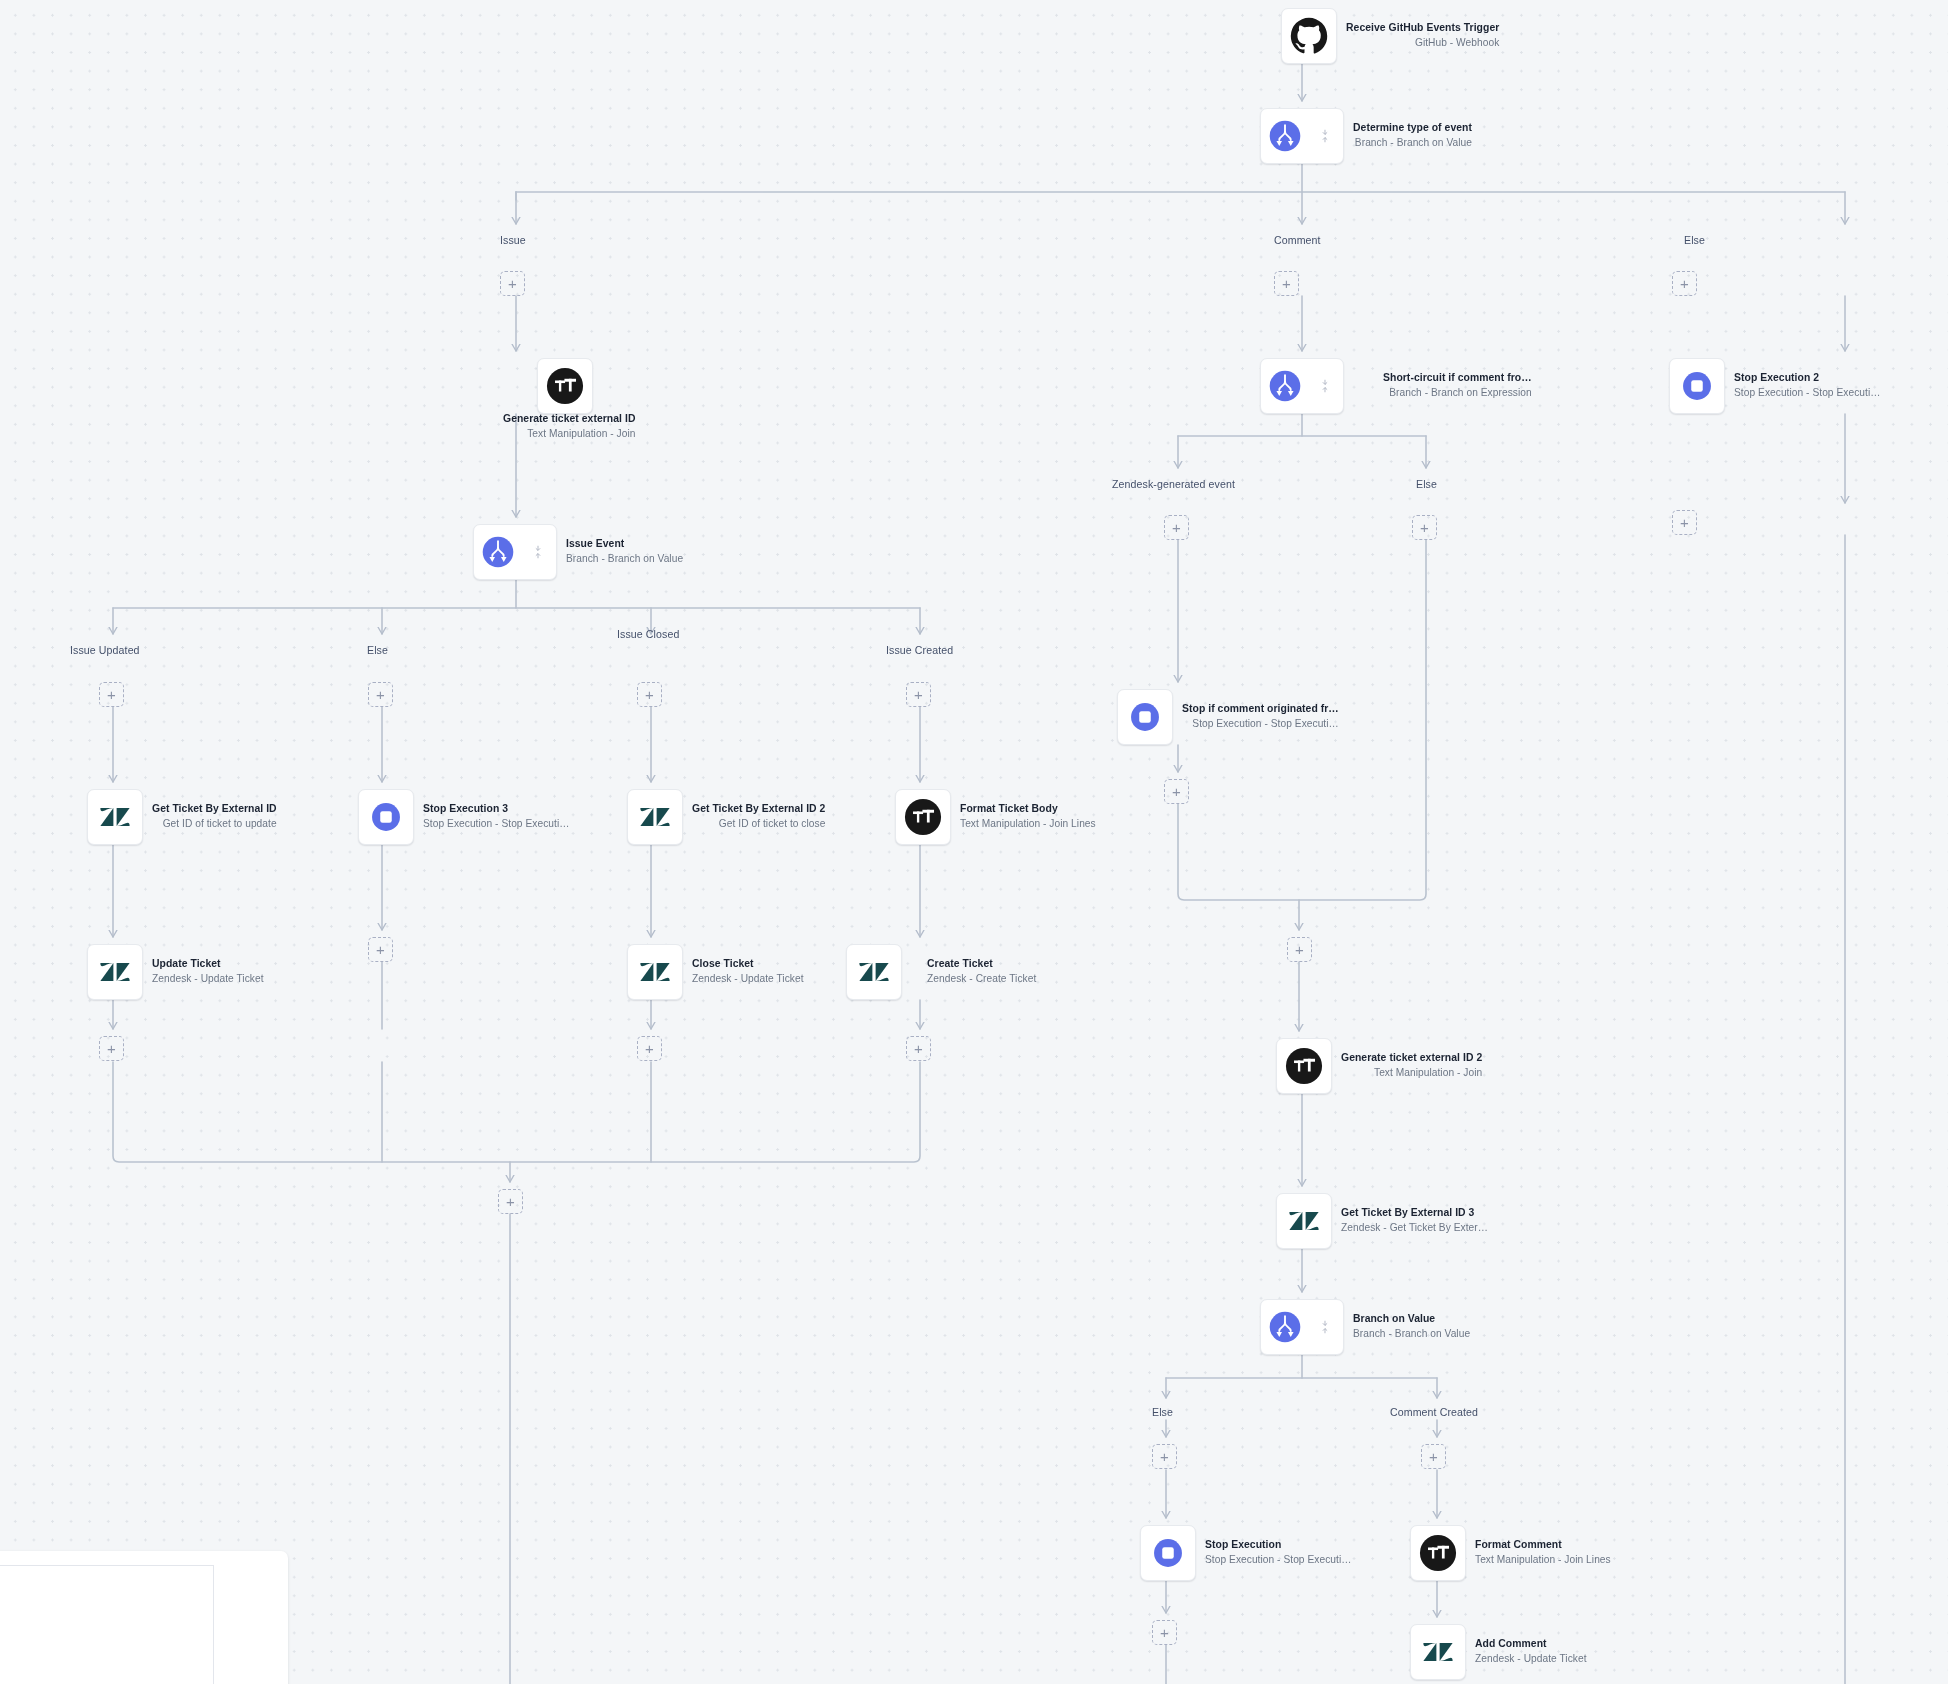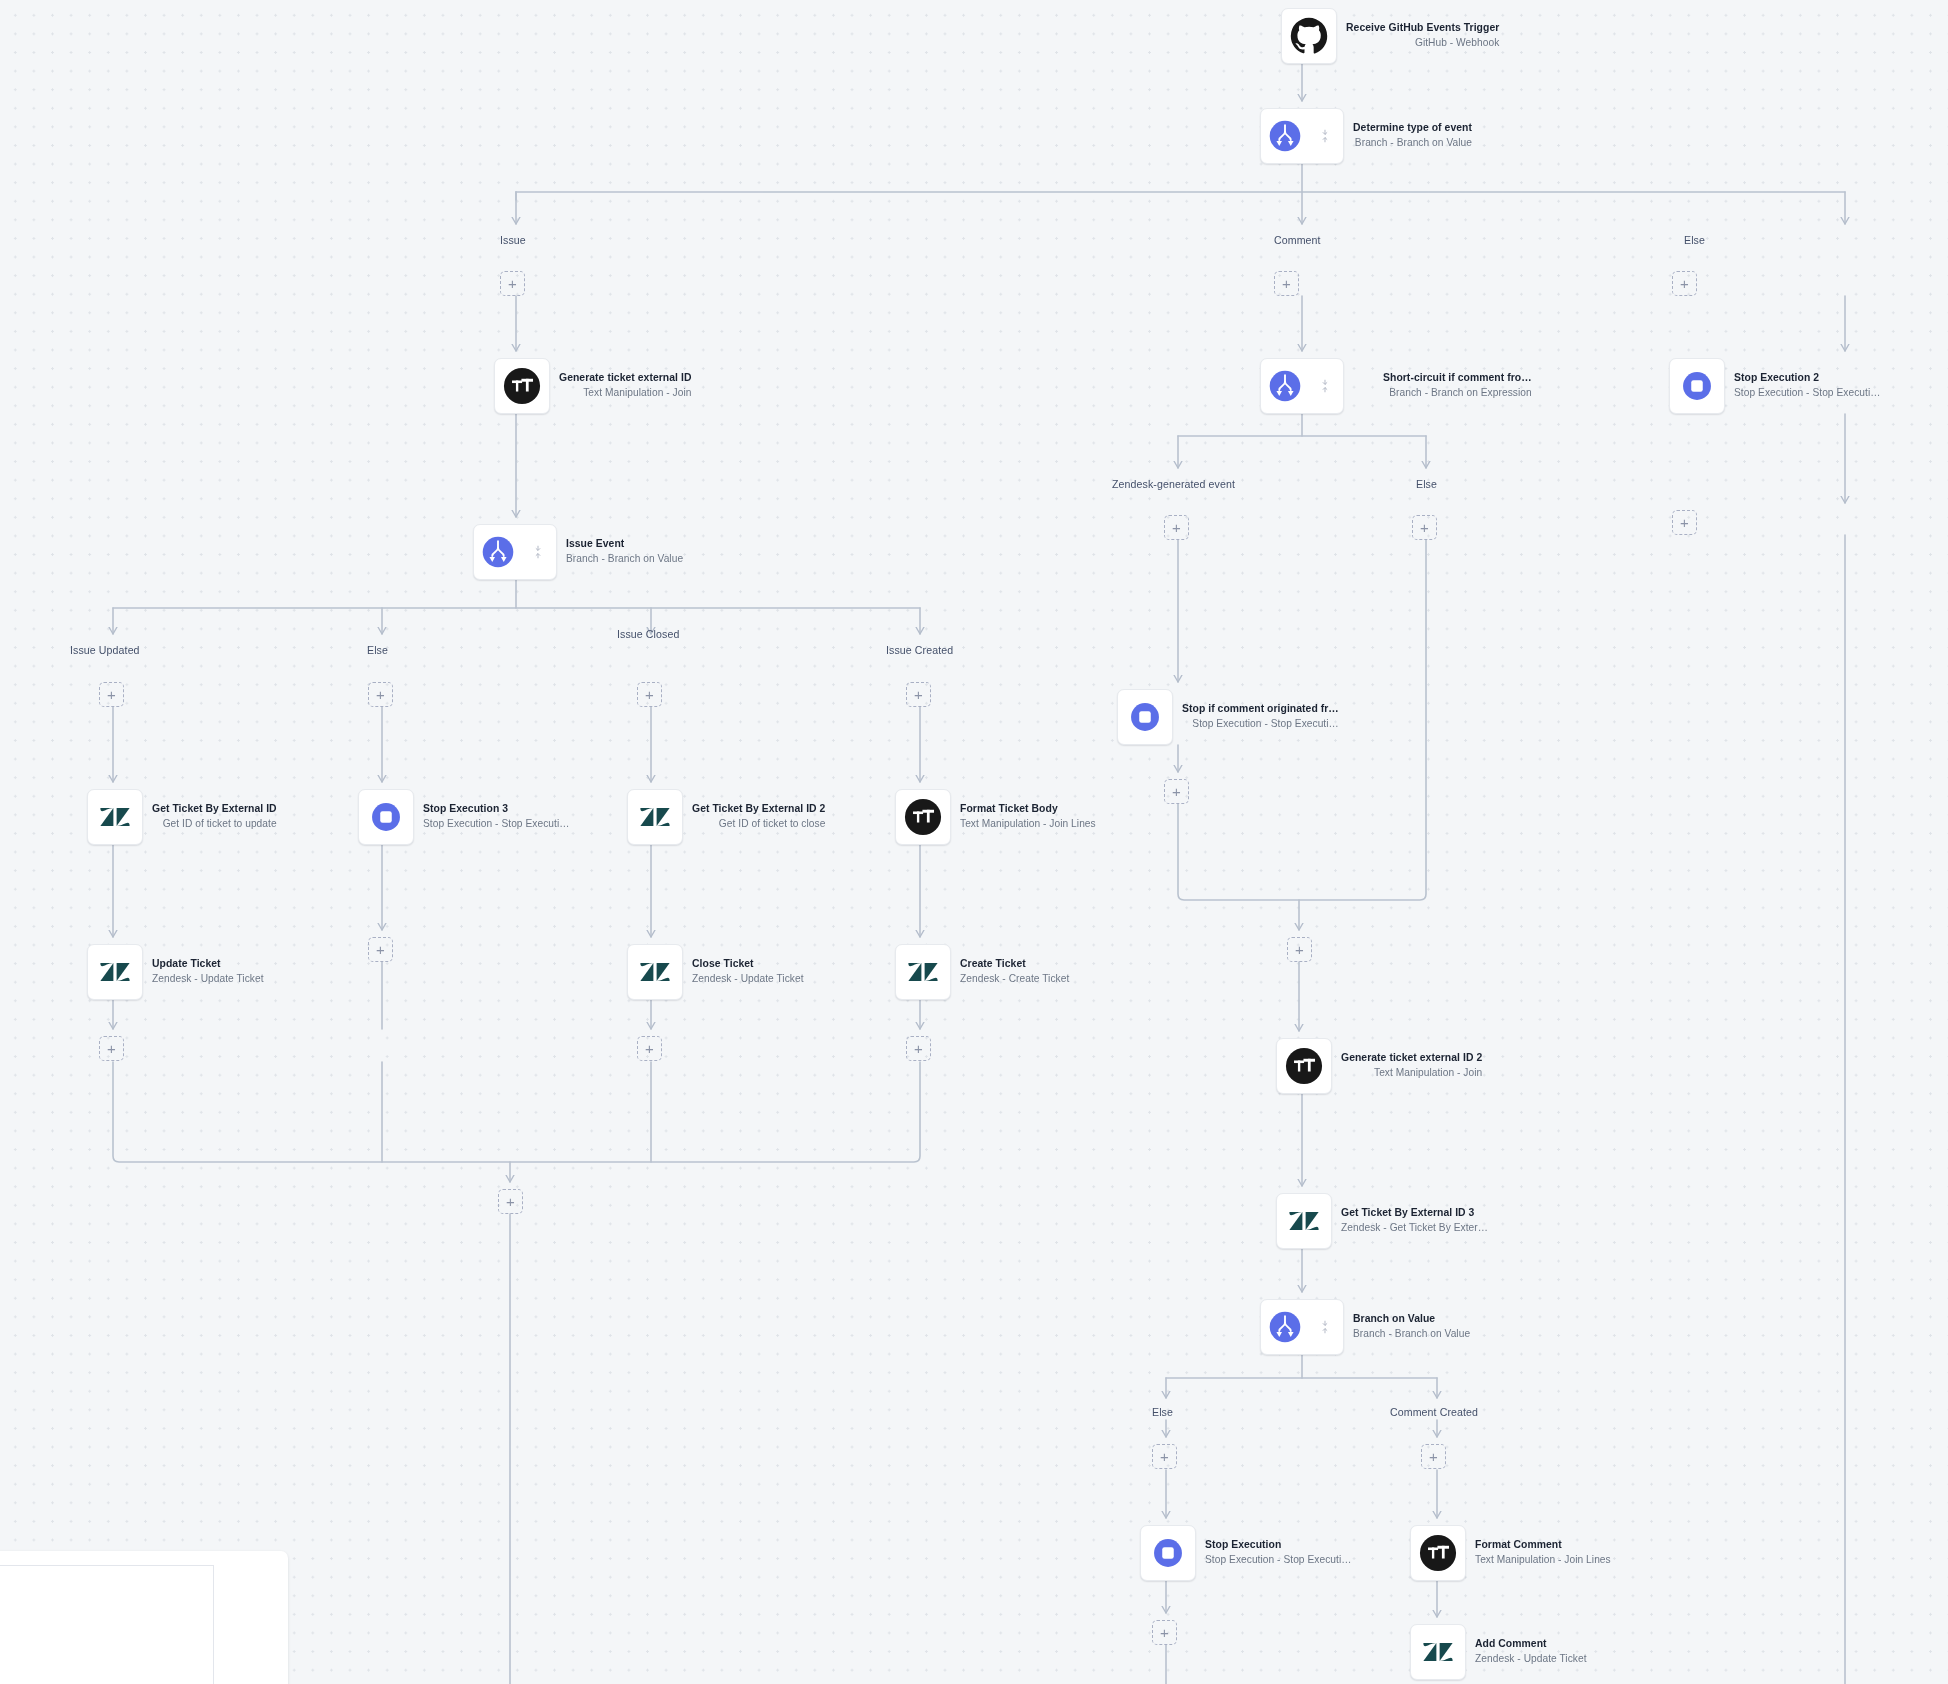--- a/index.html
+++ b/index.html
@@ -281,21 +281,21 @@
     <path d="M6 16.5 L6 11.5"></path>
               <path d="M3.6 13.4 L6 11 L8.4 13.4"></path>
   </g>
 </svg>
         </div>
         <div class="node-text">
           <div class="node-title">Determine type of event</div>
           <div class="node-sub">Branch - Branch on Value</div>
         </div>
       </div>
-      <div class="node" style="left: 494px; top: 358px;">
+      <div class="node" style="left: 494px; top: 358px; flex-direction: column;">
         <div class="node-box">
           <svg class="icn" viewBox="0 0 40 40">
       <circle cx="20" cy="20" r="19" fill="#181818"></circle>
       <g fill="#ffffff">
         <rect x="9.5" y="14.2" width="10.6" height="2.7"></rect>
         <rect x="13.6" y="14.2" width="2.5" height="11.6"></rect>
         <rect x="19.4" y="12.4" width="12.2" height="3.1"></rect>
         <rect x="24.1" y="12.4" width="2.9" height="13.4"></rect>
       </g>
     </svg>
@@ -475,21 +475,21 @@
         <path d="M21.7 29.5 L35.4 29.5 C35.4 22 29.2 29.5 21.7 29.5 Z"></path>
         <path d="M18.3 10.5 L4.6 10.5 C4.6 18 10.8 10.5 18.3 10.5 Z"></path>
       </g>
     </svg>
         </div>
         <div class="node-text">
           <div class="node-title">Close Ticket</div>
           <div class="node-sub">Zendesk - Update Ticket</div>
         </div>
       </div>
-      <div class="node" style="left: 895px; top: 944px;">
+      <div class="node" style="left: 846px; top: 944px; gap: 16px;">
         <div class="node-box">
           <svg class="icn" viewBox="0 0 40 40">
       <g fill="#17494d">
         <path d="M18.3 10.5 L18.3 29.5 L4.6 29.5 Z"></path>
         <path d="M4.6 10.5 L18.3 10.5 C18.3 17.5 12.1 10.5 4.6 10.5 Z" opacity="0"></path>
         <path d="M4.6 10.5 L18.3 10.5 L18.3 10.5 L4.6 10.5 Z"></path>
         <path d="M4.6 10.5 h13.7 L4.6 10.5 Z"></path>
         <path d="M18.3 10.5 L18.3 10.5 Z"></path>
         <path d="M4.6 29.5 L18.3 29.5 L18.3 29.5 Z"></path>
         <path d="M21.7 29.5 L21.7 10.5 L35.4 10.5 Z"></path>

